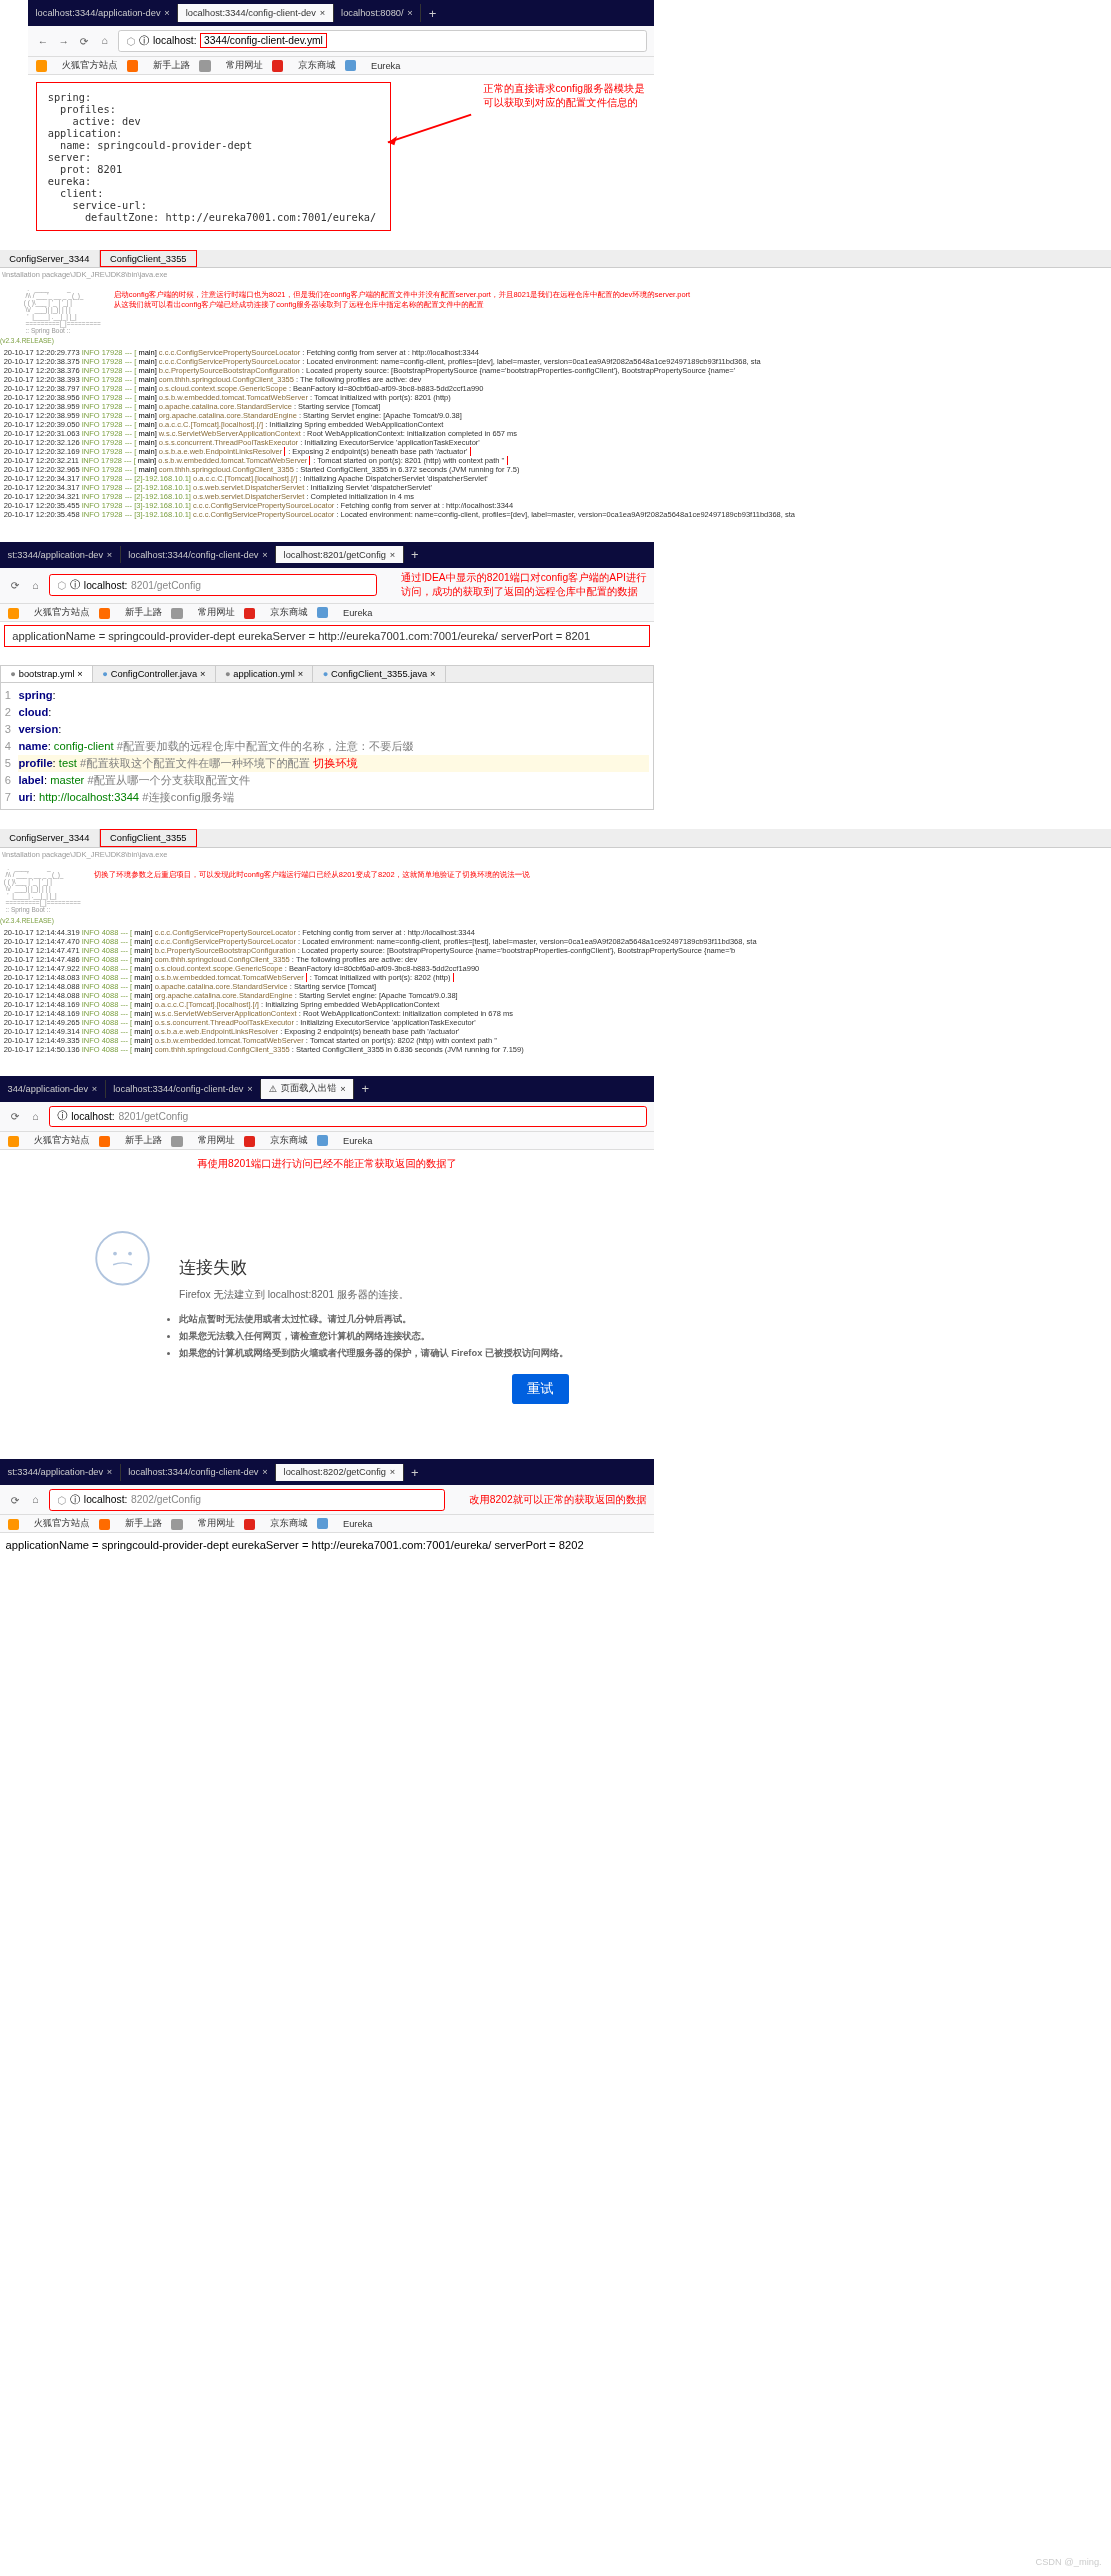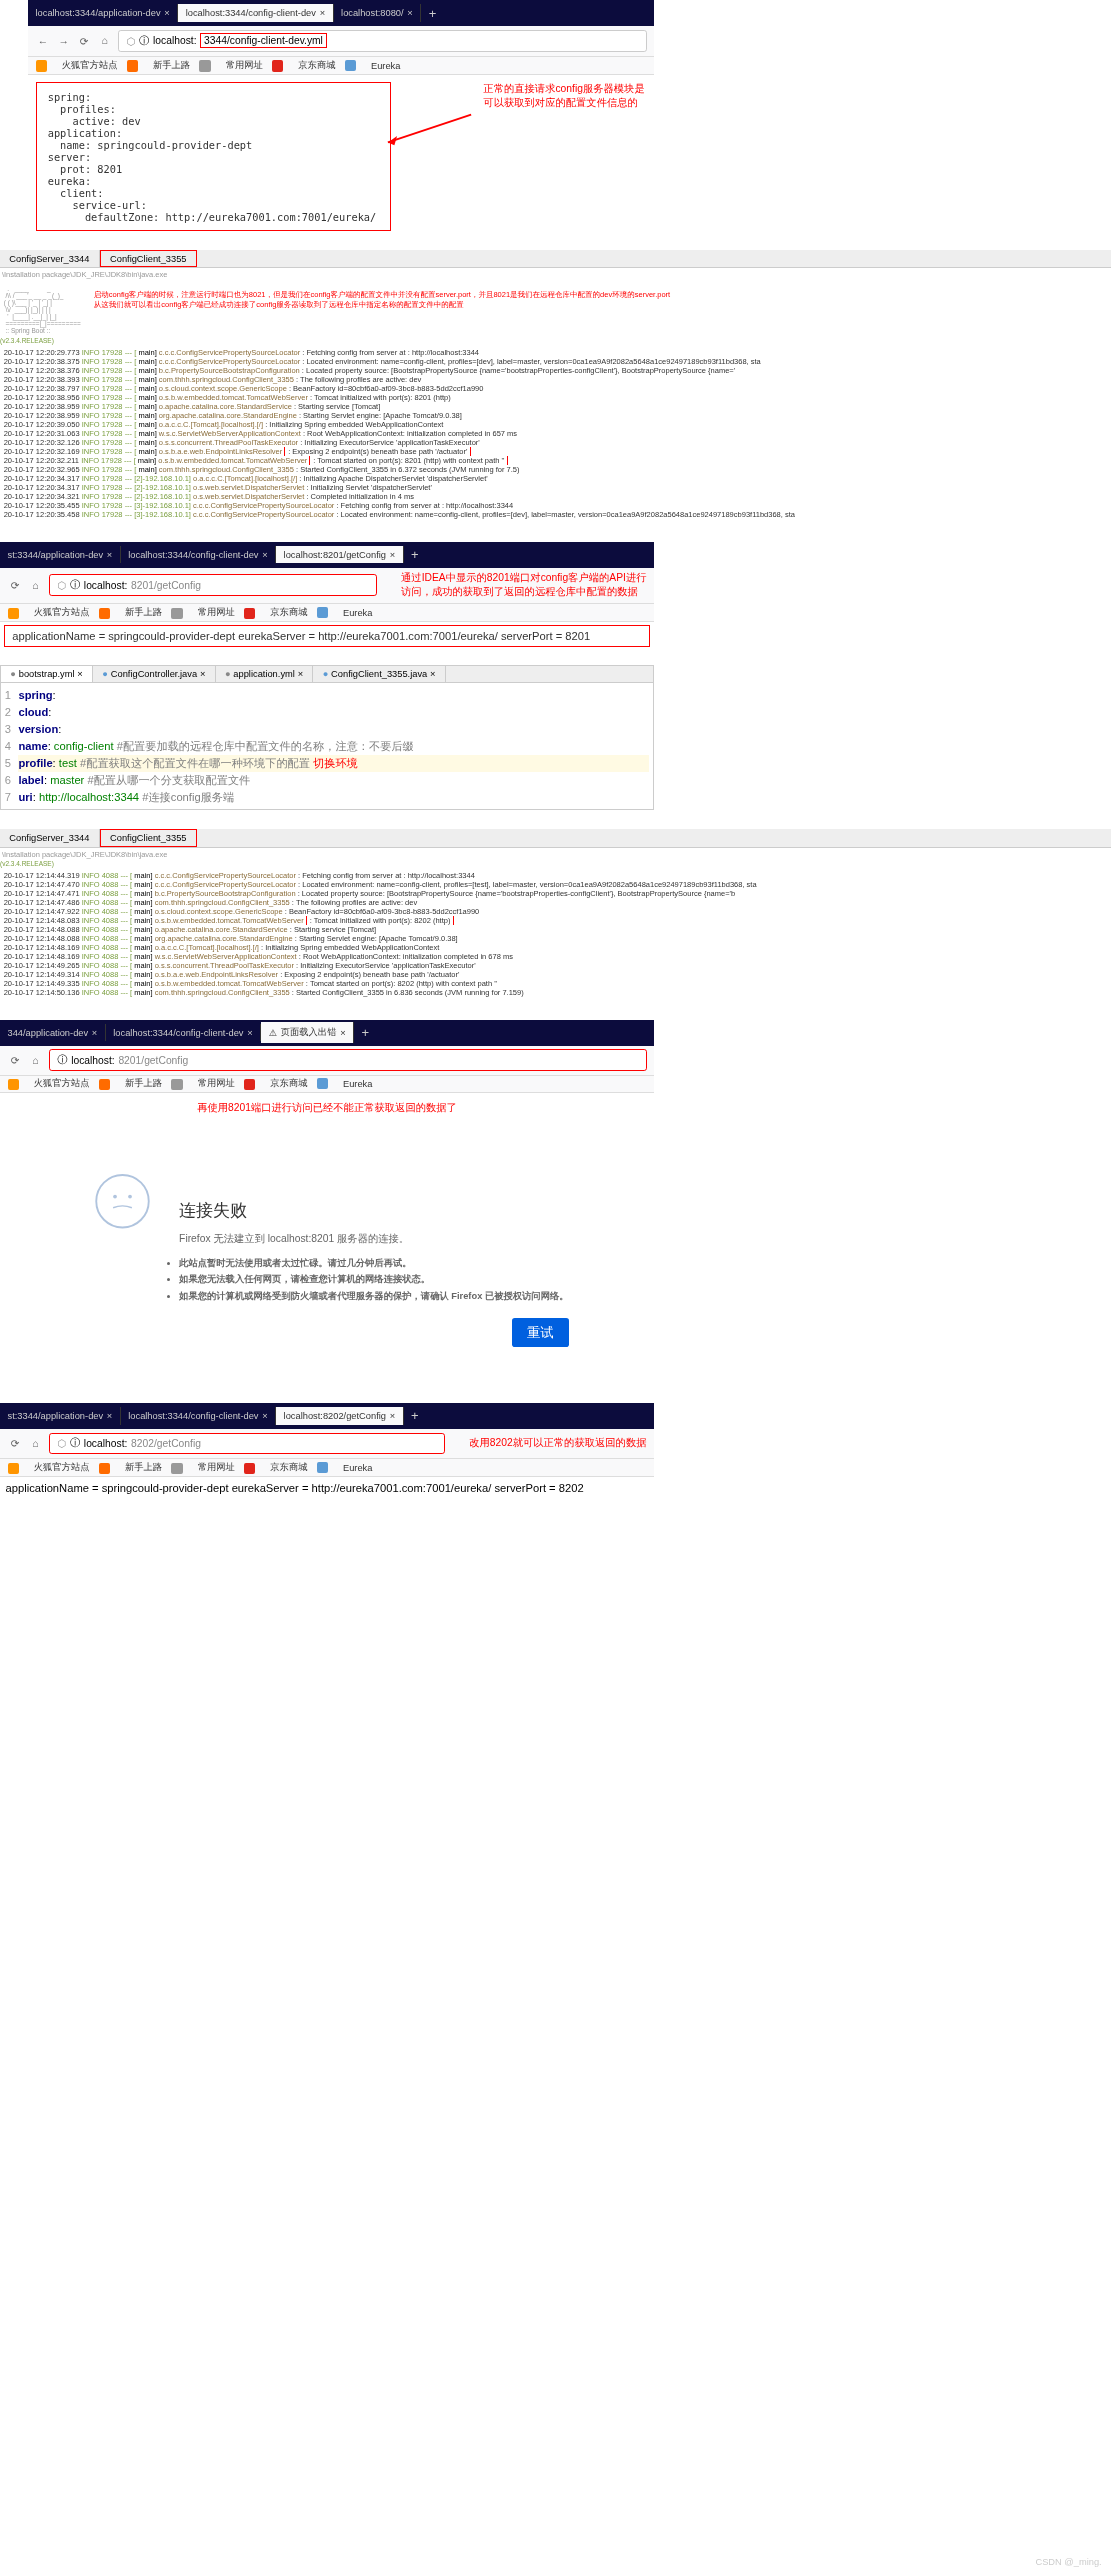--- a/index.html
+++ b/index.html
@@ -121,21 +121,21 @@
       </svg>
   </div>
 </div>
 
 <div class="section" style="width:1112px;">
   <div class="tab-bar-ide">
     <div class="ide-tab">ConfigServer_3344</div>
     <div class="ide-tab" style="border:0.9px solid red;">ConfigClient_3355</div>
   </div>
   <div style="font-size:7.5px;color:#999;padding:1.9px;">\Installation package\JDK_JRE\JDK8\bin\java.exe</div>
-  <div style="display:flex;">
+  <div style="display:flex;padding-left:20px;">
     <pre style="font-size:6.5px;color:#999;padding:3.7px;">  .   ____          _
  /\\ / ___'_ __ _ _(_)_
 ( ( )\___ | '_ | '_| |
  \\/  ___)| |_)| | | |
   '  |____| .__|_| |_|
  =========|_|=========
  :: Spring Boot ::</pre>
     <div style="font-size:7.5px;color:red;padding:9.3px;">
       <div>启动config客户端的时候，注意运行时端口也为8021，但是我们在config客户端的配置文件中并没有配置server.port，并且8021是我们在远程仓库中配置的dev环境的server.port</div>
       <div>从这我们就可以看出config客户端已经成功连接了config服务器读取到了远程仓库中指定名称的配置文件中的配置</div>
@@ -247,20 +247,30 @@
       </div>
   </div>
 </div>
 
 <div class="section" style="width:1112px;">
   <div class="tab-bar-ide">
     <div class="ide-tab">ConfigServer_3344</div>
     <div class="ide-tab" style="border:0.9px solid red;">ConfigClient_3355</div>
   </div>
   <div style="font-size:7.5px;color:#999;padding:1.9px;">\Installation package\JDK_JRE\JDK8\bin\java.exe</div>
+  <div style="display:flex;">
+    <pre style="font-size:6.5px;color:#999;padding:3.7px;">  .   ____          _
+ /\\ / ___'_ __ _ _(_)_
+( ( )\___ | '_ | '_| |
+ \\/  ___)| |_)| | | |
+  '  |____| .__|_| |_|
+ =========|_|=========
+ :: Spring Boot ::</pre>
+    <div style="font-size:7.5px;color:red;padding:9.3px;">切换了环境参数之后重启项目，可以发现此时config客户端运行端口已经从8201变成了8202，这就简单地验证了切换环境的说法一说</div>
+  </div>
   <div style="font-size:6.5px;color:#7a9e3f;">(v2.3.4.RELEASE)</div>
   <div class="console" id="console5">
       <div class="console-line"><span class="ts">20-10-17 12:14:44.319</span> <span class="info">INFO 4088 --- [</span> <span>main]</span> <span class="cls">c.c.c.ConfigServicePropertySourceLocator</span> <span class="msg">: Fetching config from server at : http://localhost:3344</span></div>
       <div class="console-line"><span class="ts">20-10-17 12:14:47.470</span> <span class="info">INFO 4088 --- [</span> <span>main]</span> <span class="cls">c.c.c.ConfigServicePropertySourceLocator</span> <span class="msg">: Located environment: name=config-client, profiles=[test], label=master, version=0ca1ea9A9f2082a5648a1ce92497189cb93f11bd368, sta</span></div>
       <div class="console-line"><span class="ts">20-10-17 12:14:47.471</span> <span class="info">INFO 4088 --- [</span> <span>main]</span> <span class="cls">b.c.PropertySourceBootstrapConfiguration</span> <span class="msg">: Located property source: [BootstrapPropertySource {name='bootstrapProperties-configClient'}, BootstrapPropertySource {name='b</span></div>
       <div class="console-line"><span class="ts">20-10-17 12:14:47.486</span> <span class="info">INFO 4088 --- [</span> <span>main]</span> <span class="cls">com.thhh.springcloud.ConfigClient_3355</span> <span class="msg">: The following profiles are active: dev</span></div>
       <div class="console-line"><span class="ts">20-10-17 12:14:47.922</span> <span class="info">INFO 4088 --- [</span> <span>main]</span> <span class="cls">o.s.cloud.context.scope.GenericScope</span> <span class="msg">: BeanFactory id=80cbf6a0-af09-3bc8-b883-5dd2ccf1a990</span></div>
       <div class="console-line"><span class="ts">20-10-17 12:14:48.083</span> <span class="info">INFO 4088 --- [</span> <span>main]</span> <span class="cls">o.s.b.w.embedded.tomcat.TomcatWebServer</span> <span class="msg"><span class="red-box-small">: Tomcat initialized with port(s): 8202 (http)</span></span></div>
       <div class="console-line"><span class="ts">20-10-17 12:14:48.088</span> <span class="info">INFO 4088 --- [</span> <span>main]</span> <span class="cls">o.apache.catalina.core.StandardService</span> <span class="msg">: Starting service [Tomcat]</span></div>
       <div class="console-line"><span class="ts">20-10-17 12:14:48.088</span> <span class="info">INFO 4088 --- [</span> <span>main]</span> <span class="cls">org.apache.catalina.core.StandardEngine</span> <span class="msg">: Starting Servlet engine: [Apache Tomcat/9.0.38]</span></div>

